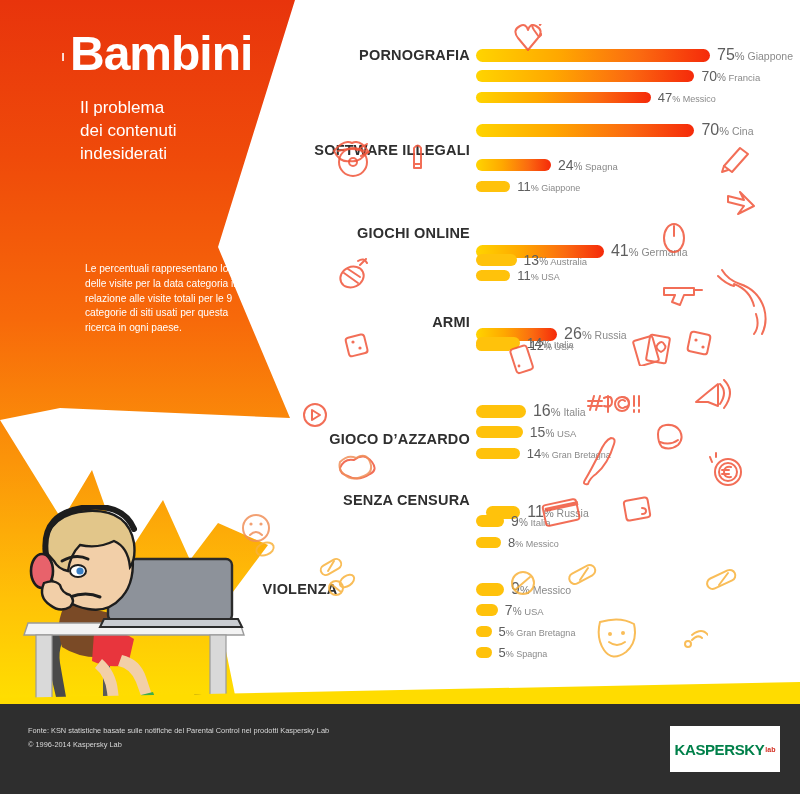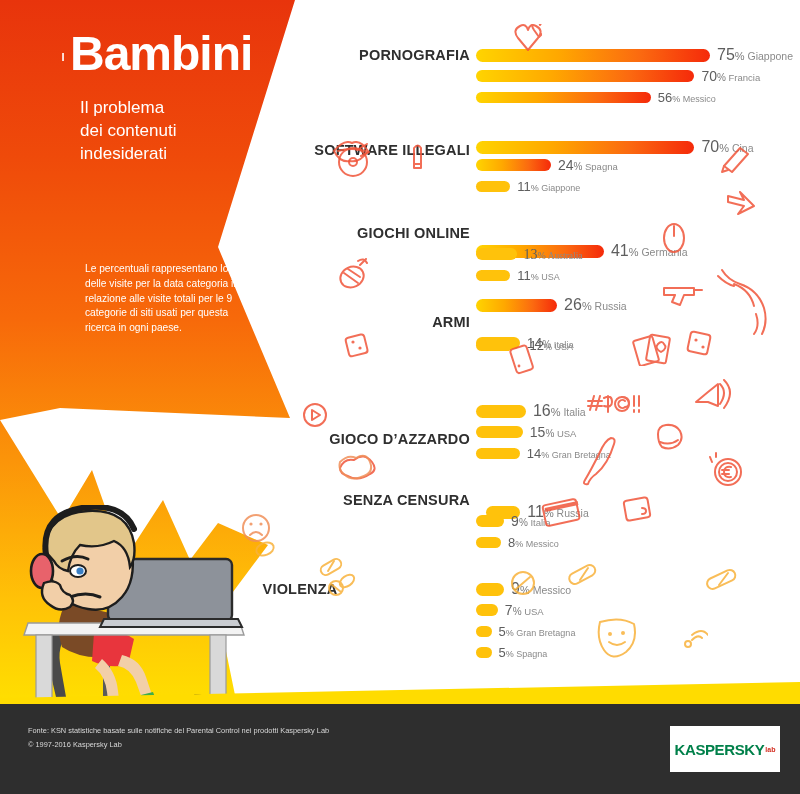--- a/index.html
+++ b/index.html
@@ -121,56 +121,56 @@
         <div class="barrow" style="top: 48px;">
           <div class="bar big" style="width: 234px; height: 13px;"></div>
           <div class="vlabel"><span class="vnum" style="font-size:16px">75</span><span class="pct" style="font-size:11px">%</span><span class="cty" style="font-size:10.5px"> Giappone</span></div>
         </div>
         <div class="barrow" style="top: 69px;">
           <div class="bar big" style="width: 218.4px; height: 12px;"></div>
           <div class="vlabel"><span class="vnum" style="font-size:14px">70</span><span class="pct" style="font-size:10px">%</span><span class="cty" style="font-size:9.5px"> Francia</span></div>
         </div>
         <div class="barrow" style="top: 90px;">
           <div class="bar big" style="width: 174.72px; height: 11px;"></div>
-          <div class="vlabel"><span class="vnum" style="font-size:13px">56</span><span class="pct" style="font-size:9px">%</span><span class="cty" style="font-size:9px"> Messico</span></div>
+          <div class="vlabel"><span class="vnum" style="font-size:13px">47</span><span class="pct" style="font-size:9px">%</span><span class="cty" style="font-size:9px"> Messico</span></div>
         </div>
       </div>
       <div class="cat">
         <div class="catlabel" style="top: 128px; margin-top: 14px;">SOFTWARE ILLEGALI</div>
-        <div class="barrow" style="top: 140px;">
+        <div class="barrow" style="top: 123px;">
           <div class="bar big" style="width: 218.4px; height: 13px;"></div>
           <div class="vlabel"><span class="vnum" style="font-size:16px">70</span><span class="pct" style="font-size:11px">%</span><span class="cty" style="font-size:10.5px"> Cina</span></div>
         </div>
         <div class="barrow" style="top: 158px;">
           <div class="bar big" style="width: 74.88px; height: 12px;"></div>
           <div class="vlabel"><span class="vnum" style="font-size:14px">24</span><span class="pct" style="font-size:10px">%</span><span class="cty" style="font-size:9.5px"> Spagna</span></div>
         </div>
         <div class="barrow" style="top: 179px;">
           <div class="bar small" style="width: 34.32px; height: 11px;"></div>
           <div class="vlabel"><span class="vnum" style="font-size:13px">11</span><span class="pct" style="font-size:9px">%</span><span class="cty" style="font-size:9px"> Giappone</span></div>
         </div>
       </div>
       <div class="cat">
         <div class="catlabel" style="top: 225px;">GIOCHI ONLINE</div>
         <div class="barrow" style="top: 244px; text-align: right;">
           <div class="bar big" style="width: 127.92px; height: 13px;"></div>
           <div class="vlabel"><span class="vnum" style="font-size:16px">41</span><span class="pct" style="font-size:11px">%</span><span class="cty" style="font-size:10.5px"> Germania</span></div>
         </div>
-        <div class="barrow" style="top: 247px; font-family: Liberation Serif, serif;">
+        <div class="barrow" style="top: 253px;">
           <div class="bar small" style="width: 40.56px; height: 12px;"></div>
           <div class="vlabel"><span class="vnum" style="font-size:14px">13</span><span class="pct" style="font-size:10px">%</span><span class="cty" style="font-size:9.5px"> Australia</span></div>
         </div>
         <div class="barrow" style="top: 268px;">
           <div class="bar small" style="width: 34.32px; height: 11px;"></div>
           <div class="vlabel"><span class="vnum" style="font-size:13px">11</span><span class="pct" style="font-size:9px">%</span><span class="cty" style="font-size:9px"> USA</span></div>
         </div>
       </div>
       <div class="cat">
         <div class="catlabel" style="top: 314px;">ARMI</div>
-        <div class="barrow" style="top: 298px;">
+        <div class="barrow" style="top: 327px;">
           <div class="bar big" style="width: 81.12px; height: 13px;"></div>
           <div class="vlabel"><span class="vnum" style="font-size:16px">26</span><span class="pct" style="font-size:11px">%</span><span class="cty" style="font-size:10.5px"> Russia</span></div>
         </div>
         <div class="barrow" style="top: 336px;">
           <div class="bar small" style="width: 43.68px; height: 12px;"></div>
           <div class="vlabel"><span class="vnum" style="font-size:14px">14</span><span class="pct" style="font-size:10px">%</span><span class="cty" style="font-size:9.5px"> Italia</span></div>
         </div>
         <div class="barrow" style="top: 338px; gap: 9px;">
           <div class="bar small" style="width: 37.44px; height: 11px;"></div>
           <div class="vlabel"><span class="vnum" style="font-size:13px">12</span><span class="pct" style="font-size:9px">%</span><span class="cty" style="font-size:9px"> USA</span></div>
@@ -503,20 +503,20 @@
       <path d="M60 92 q16 -6 30 0" fill="none" stroke="#1d1d1d" stroke-width="3" stroke-linecap="round"></path>
 
       <path d="M34 78 q-6 14 6 22 q10 8 20 2 q6 -6 0 -12 q-8 -2 -10 -10 q-6 -6 -16 -2 z" fill="#f2cfa8" stroke="#1d1d1d" stroke-width="2.4"></path>
     </svg>
   </div>
 
   <div class="footer-slope"></div>
   <div class="footer-bar"></div>
   <div class="src">
     <div>Fonte: KSN statistiche basate sulle notifiche del Parental Control nei prodotti Kaspersky Lab</div>
-    <div>© 1997-2016 Kaspersky Lab</div>
+    <div>© 1996-2014 Kaspersky Lab</div>
   </div>
   <div class="logo-box">
     <span class="logo-text">KASPERSKY</span>
     <span class="logo-lab">lab</span>
   </div>
 
 </div>
 
 </body></html>

